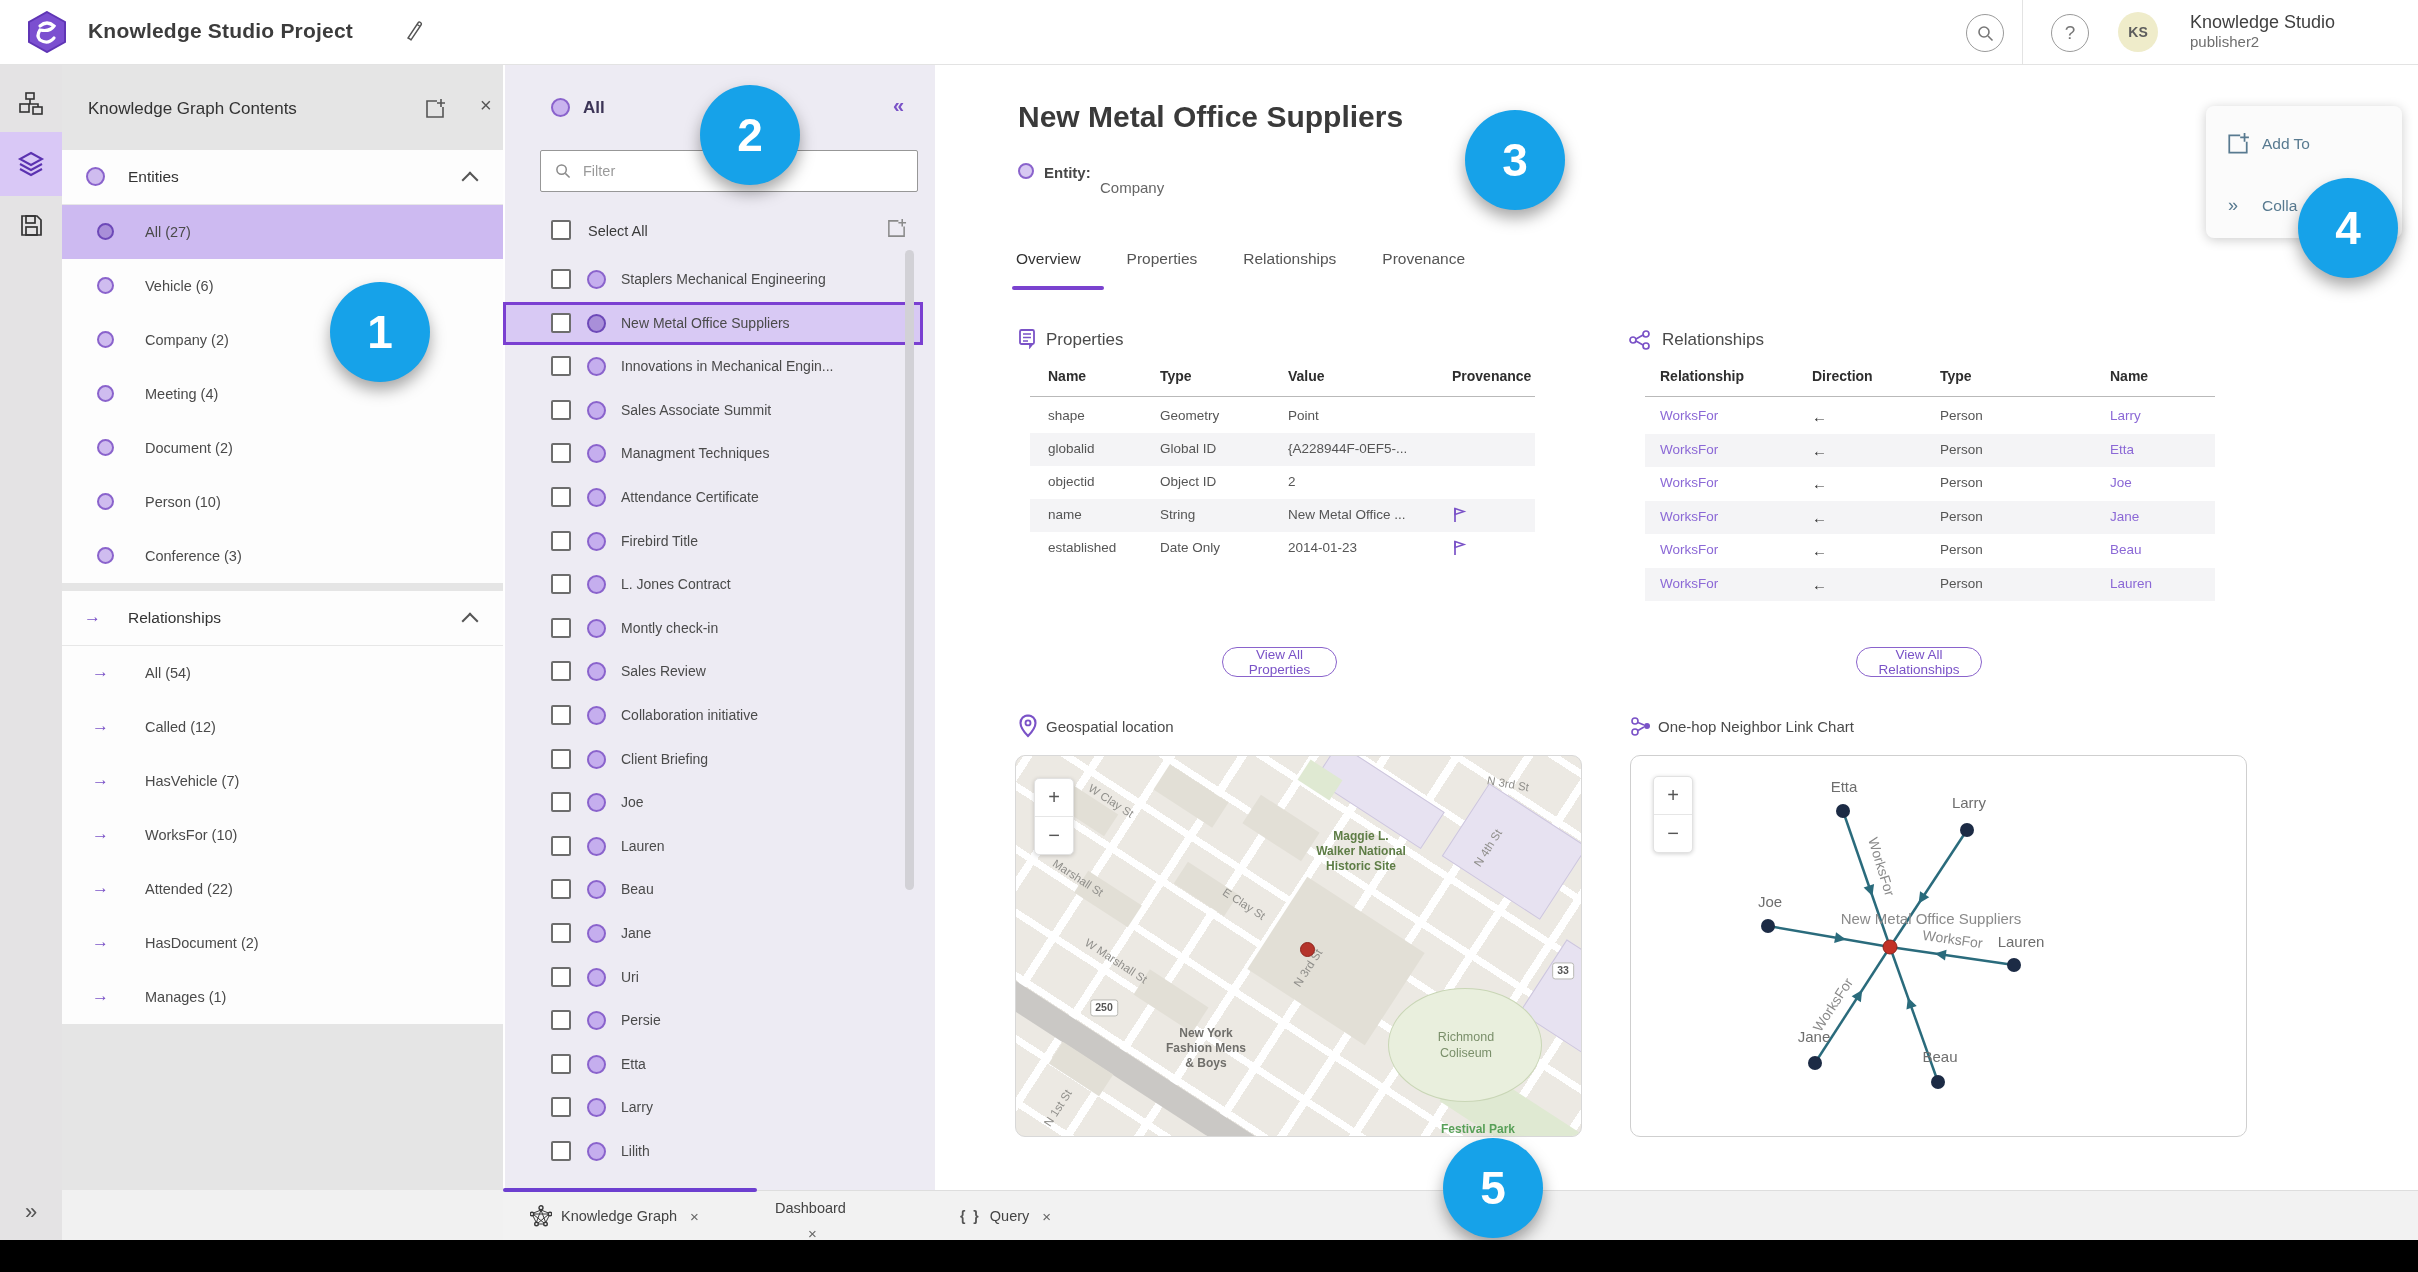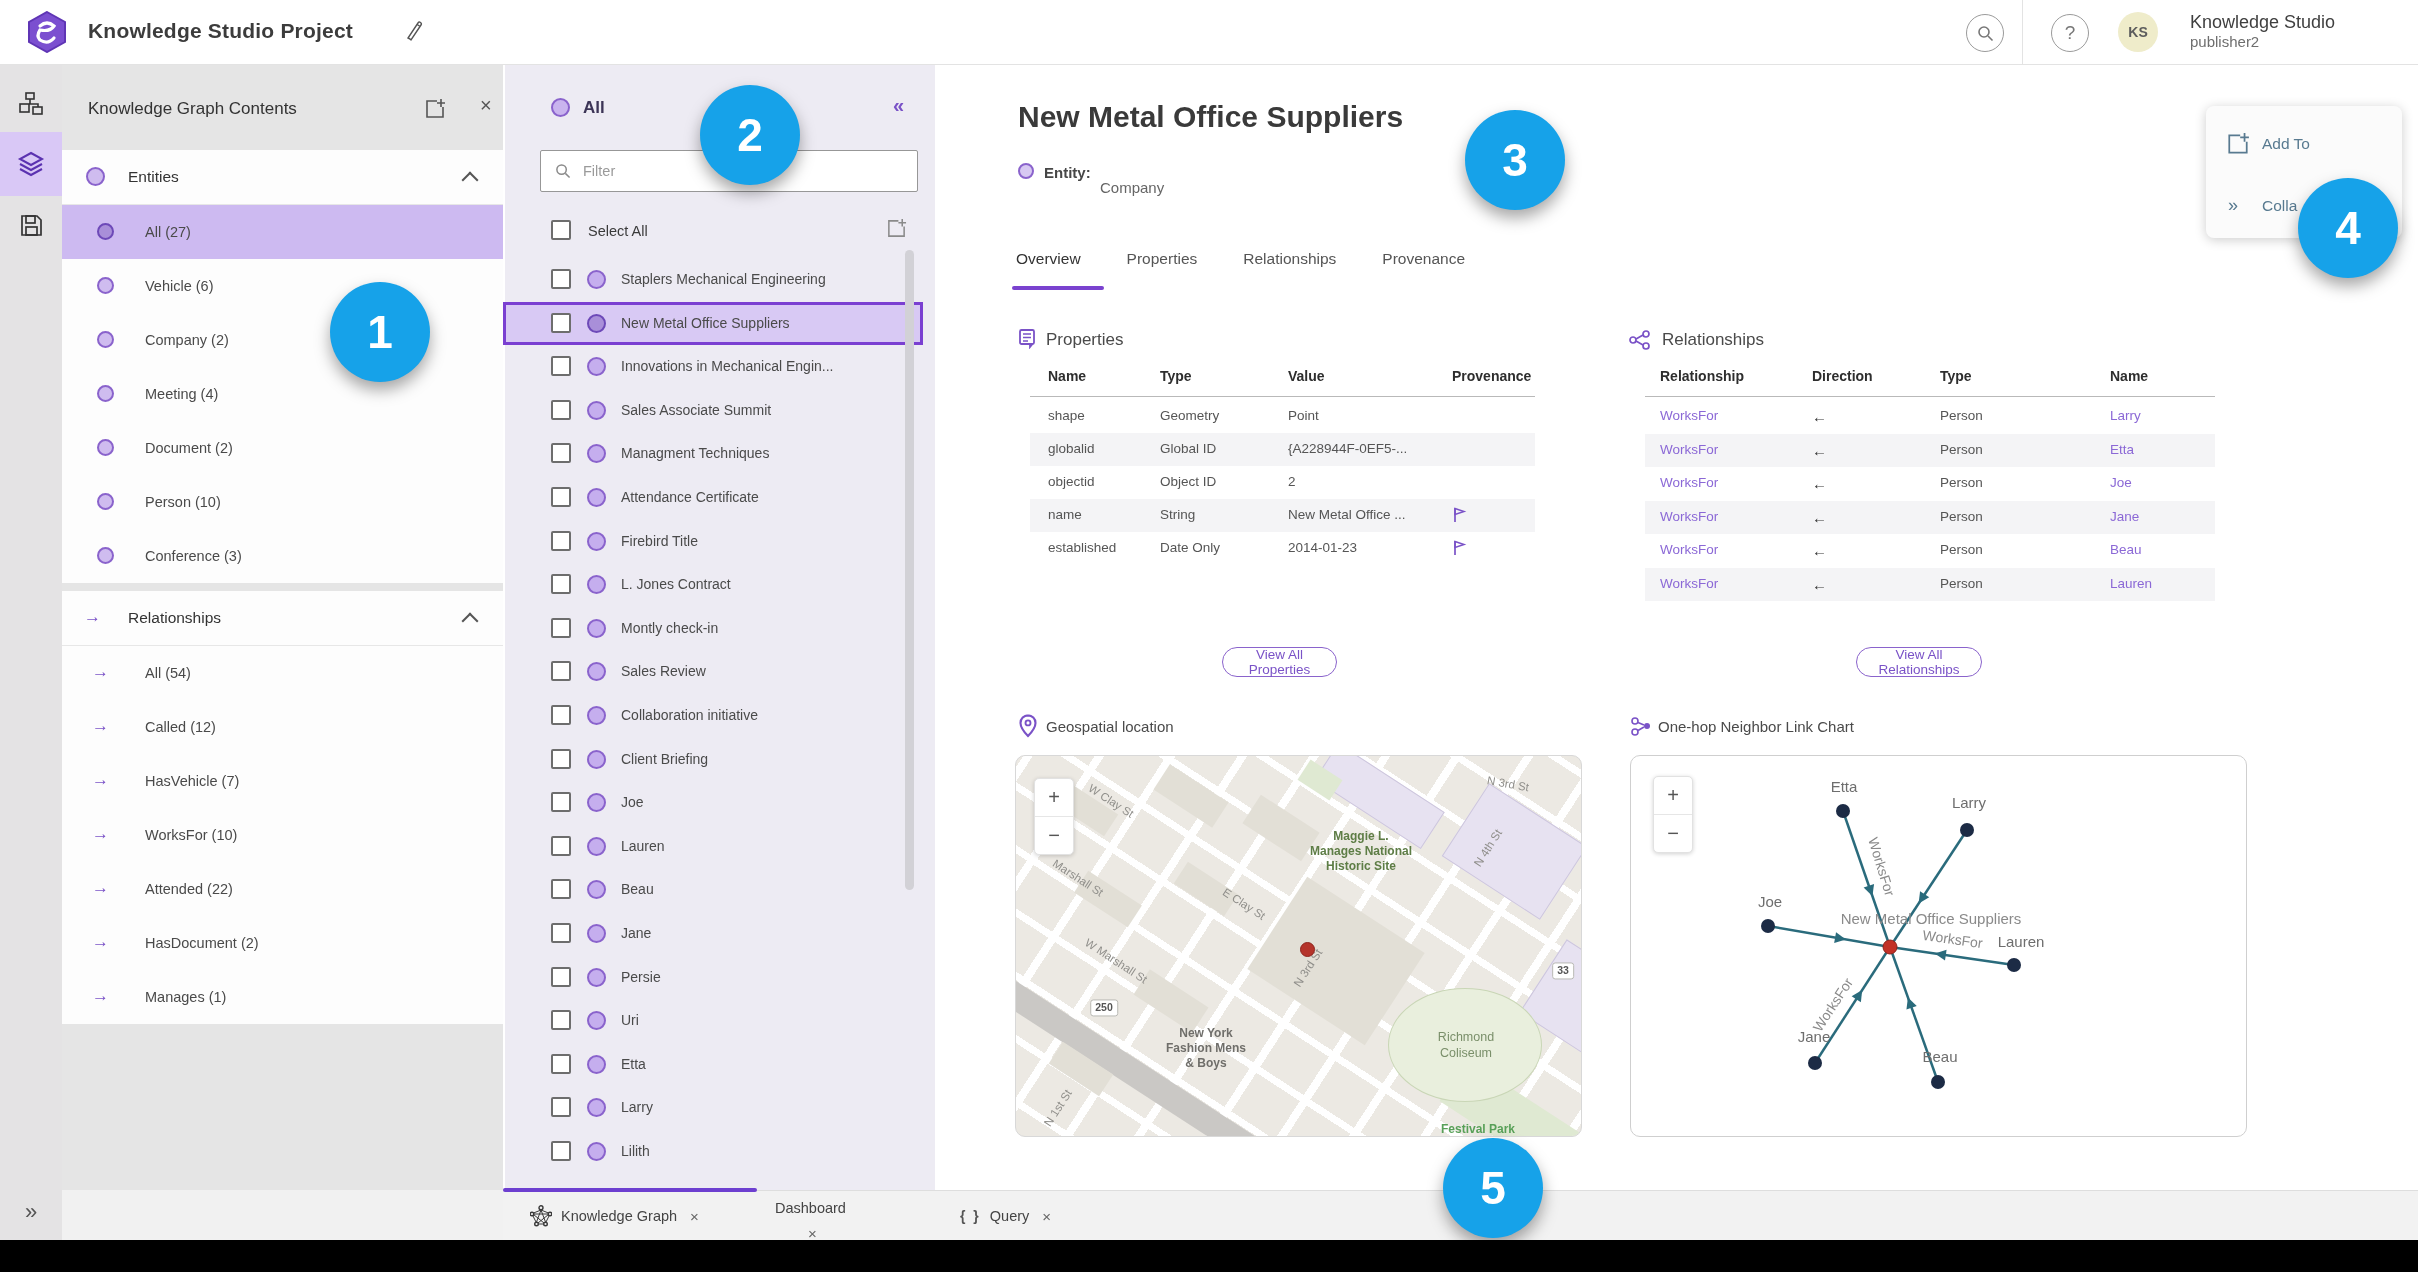--- a/index.html
+++ b/index.html
@@ -416,26 +416,26 @@
       <span class="glabel">Beau</span>
     </div>
     <div class="g-item">
       <span class="cbx"></span>
       <span class="dot"></span>
       <span class="glabel">Jane</span>
     </div>
     <div class="g-item">
       <span class="cbx"></span>
       <span class="dot"></span>
+      <span class="glabel">Uri</span>
+    </div>
+    <div class="g-item">
+      <span class="cbx"></span>
+      <span class="dot"></span>
       <span class="glabel">Persie</span>
-    </div>
-    <div class="g-item">
-      <span class="cbx"></span>
-      <span class="dot"></span>
-      <span class="glabel">Uri</span>
     </div>
     <div class="g-item">
       <span class="cbx"></span>
       <span class="dot"></span>
       <span class="glabel">Etta</span>
     </div>
     <div class="g-item">
       <span class="cbx"></span>
       <span class="dot"></span>
       <span class="glabel">Larry</span>
@@ -603,21 +603,21 @@
   <div id="map-labels">
       <div class="map-label street" style="left: 95px; top: 45px; transform: translate(-50%, -50%) rotate(33deg);">W Clay St</div>
       <div class="map-label street" style="left: 62px; top: 122px; transform: translate(-50%, -50%) rotate(33deg);">Marshall St</div>
       <div class="map-label street" style="left: 100px; top: 205px; transform: translate(-50%, -50%) rotate(33deg);">W Marshall St</div>
       <div class="map-label street" style="left: 228px; top: 148px; transform: translate(-50%, -50%) rotate(33deg);">E Clay St</div>
       <div class="map-label street" style="left: 292px; top: 212px; transform: translate(-50%, -50%) rotate(-57deg);">N 3rd St</div>
       <div class="map-label street" style="left: 472px; top: 92px; transform: translate(-50%, -50%) rotate(-57deg);">N 4th St</div>
       <div class="map-label street" style="left: 492px; top: 28px; transform: translate(-50%, -50%) rotate(10deg);">N 3rd St</div>
       <div class="map-label street" style="left: 42px; top: 352px; transform: translate(-50%, -50%) rotate(-57deg);">N 1st St</div>
       <div class="map-label poi-green" style="left: 345px; top: 95px;">Maggie L.
-Manages National
+Walker National
 Historic Site</div>
       <div class="map-label poi-dark" style="left: 190px; top: 292px;">New York
 Fashion Mens
 &amp; Boys</div>
       <div class="map-label poi-olive" style="left: 450px; top: 290px;">Richmond
 Coliseum</div>
       <div class="map-label park" style="left: 462px; top: 373px;">Festival Park</div>
       <div class="map-label shield" style="left: 88px; top: 252px;">250</div>
       <div class="map-label shield" style="left: 547px; top: 215px;">33</div>
     </div>

